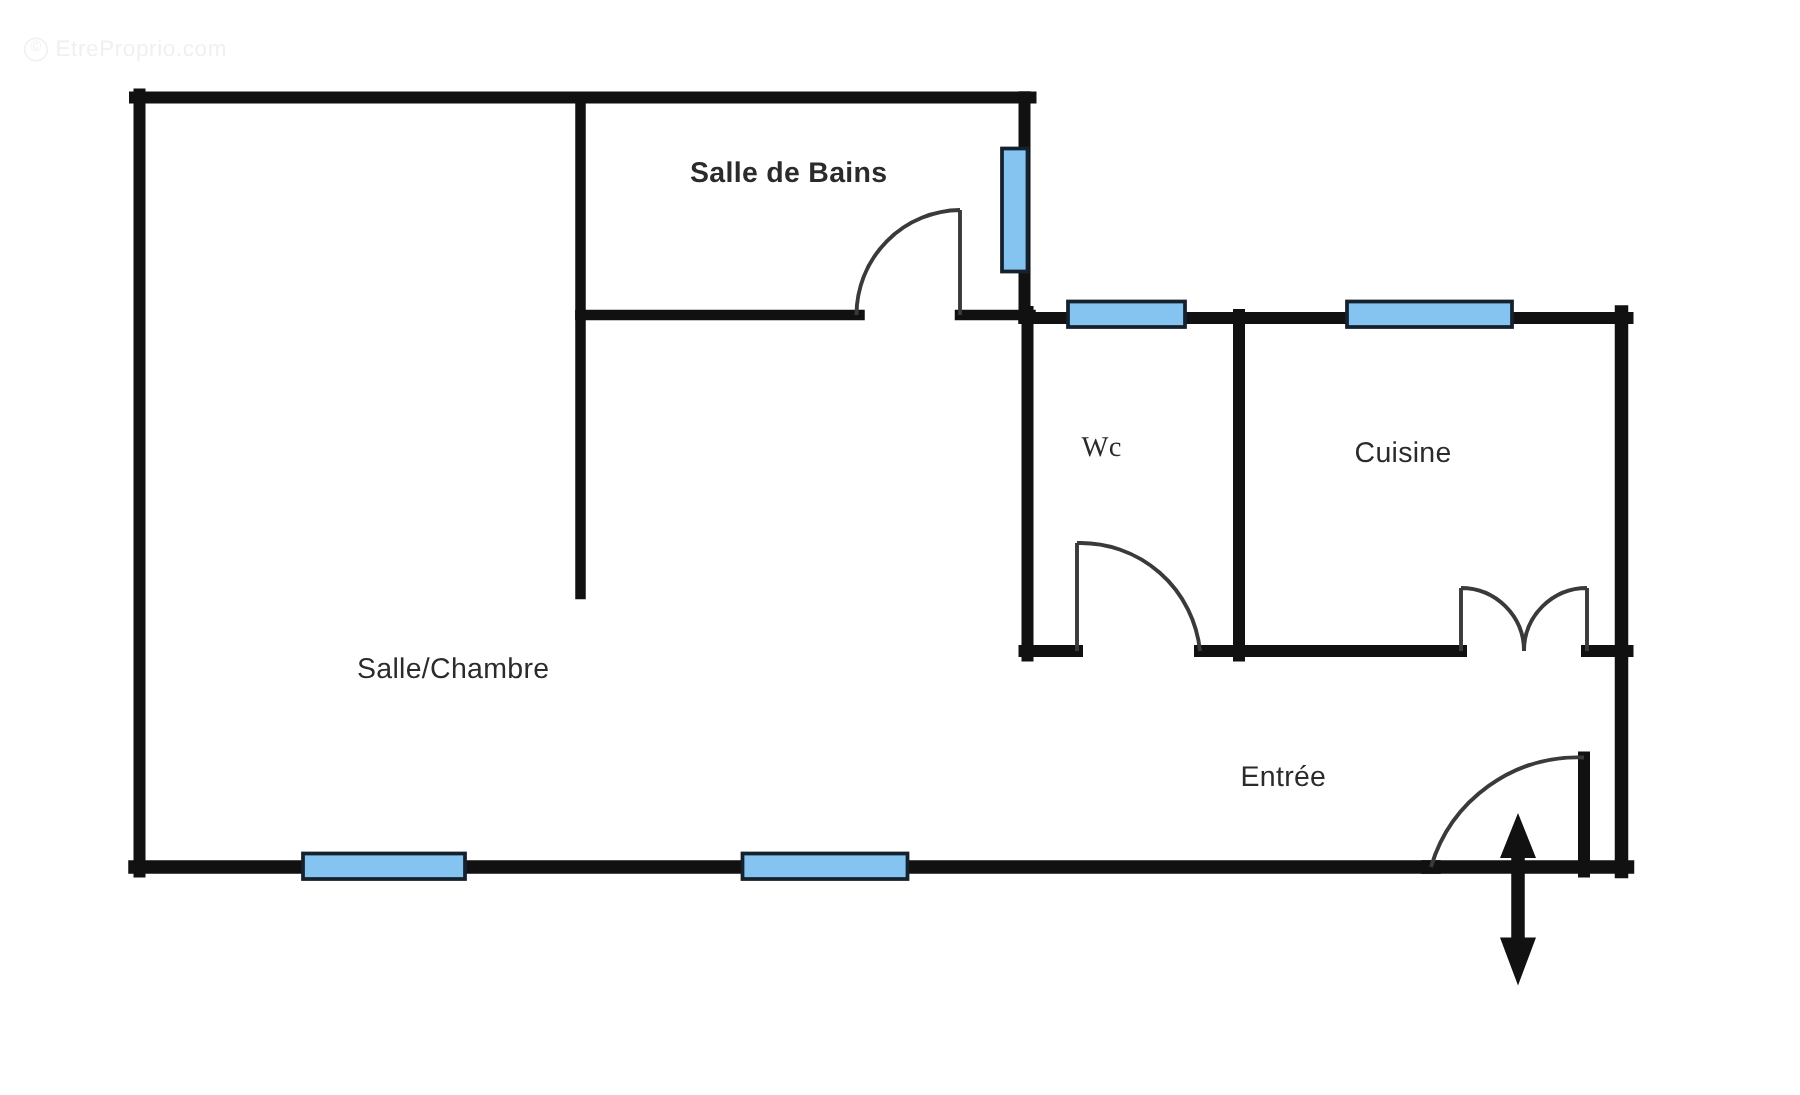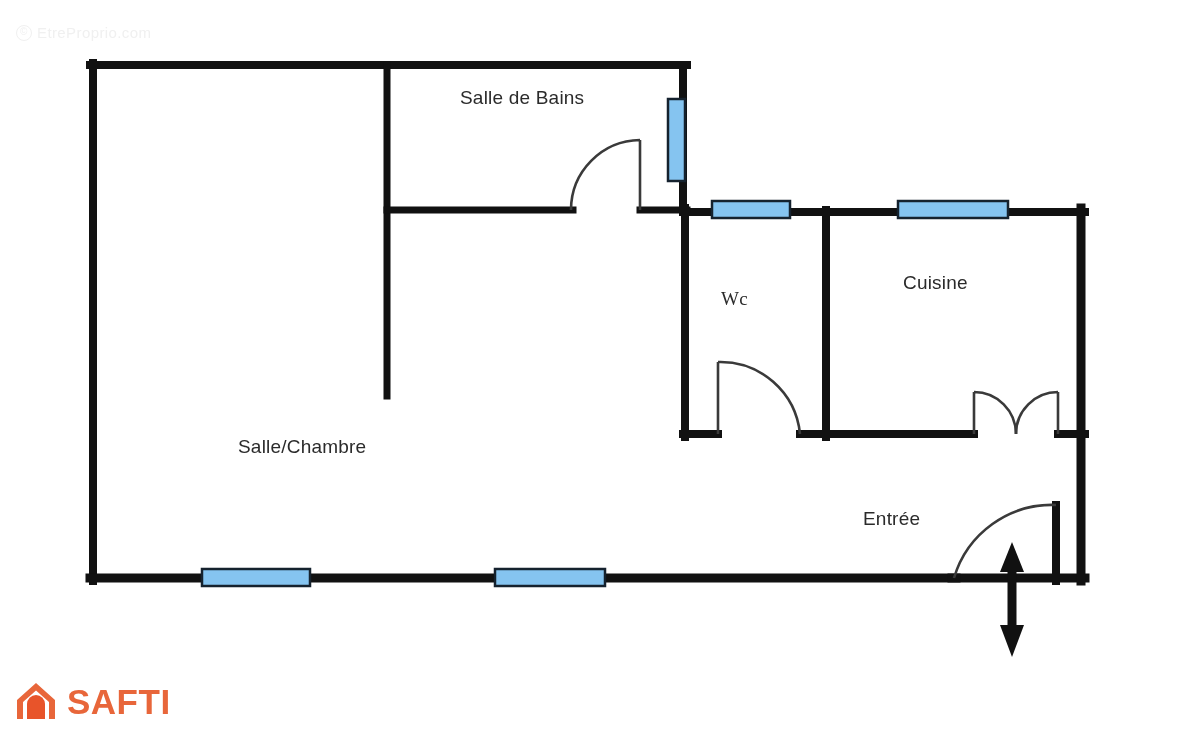--- a/index.html
+++ b/index.html
@@ -144,29 +144,20 @@
     </g>
 
     <g>
       <line x1="1012" y1="556" x2="1012" y2="636" stroke="#111111" stroke-width="9"></line>
       <polygon points="1012,542 1000,572 1024,572" fill="#111111"></polygon>
       <polygon points="1012,657 1000,625 1024,625" fill="#111111"></polygon>
     </g>
 
   </svg>
 
-  <div class="room-label" style="left:460px; top:87px;">Salle de Bains</div>
+  <div class="room-label" style="left:460px; top:105px;font-weight:bold;">Salle de Bains</div>
   <div class="room-label" style="left:721px; top:288px;font-family:Liberation Serif, serif;">Wc</div>
-  <div class="room-label" style="left:903px; top:272px;">Cuisine</div>
+  <div class="room-label" style="left:903px; top:292px;">Cuisine</div>
   <div class="room-label" style="left:238px; top:436px;">Salle/Chambre</div>
-  <div class="room-label" style="left:827px; top:508px;margin-left:36px;">Entrée</div>
+  <div class="room-label" style="left:827px; top:508px;">Entrée</div>
 
-  <div id="brand">
-    <svg width="44" height="42" viewBox="0 0 44 42">
-
-      <path d="M 3 20 L 22 3 L 41 20 L 41 39 L 35 39 L 35 22 L 22 10.5 L 9 22 L 9 39 L 3 39 Z" fill="#e8663a"></path>
-
-      <path d="M 13 39 L 13 24 A 9 9 0 0 1 31 24 L 31 39 Z" fill="#e8542a"></path>
-    </svg>
-    <span class="brand-text">SAFTI</span>
-  </div>
 
 </div>
 
 </body></html>

